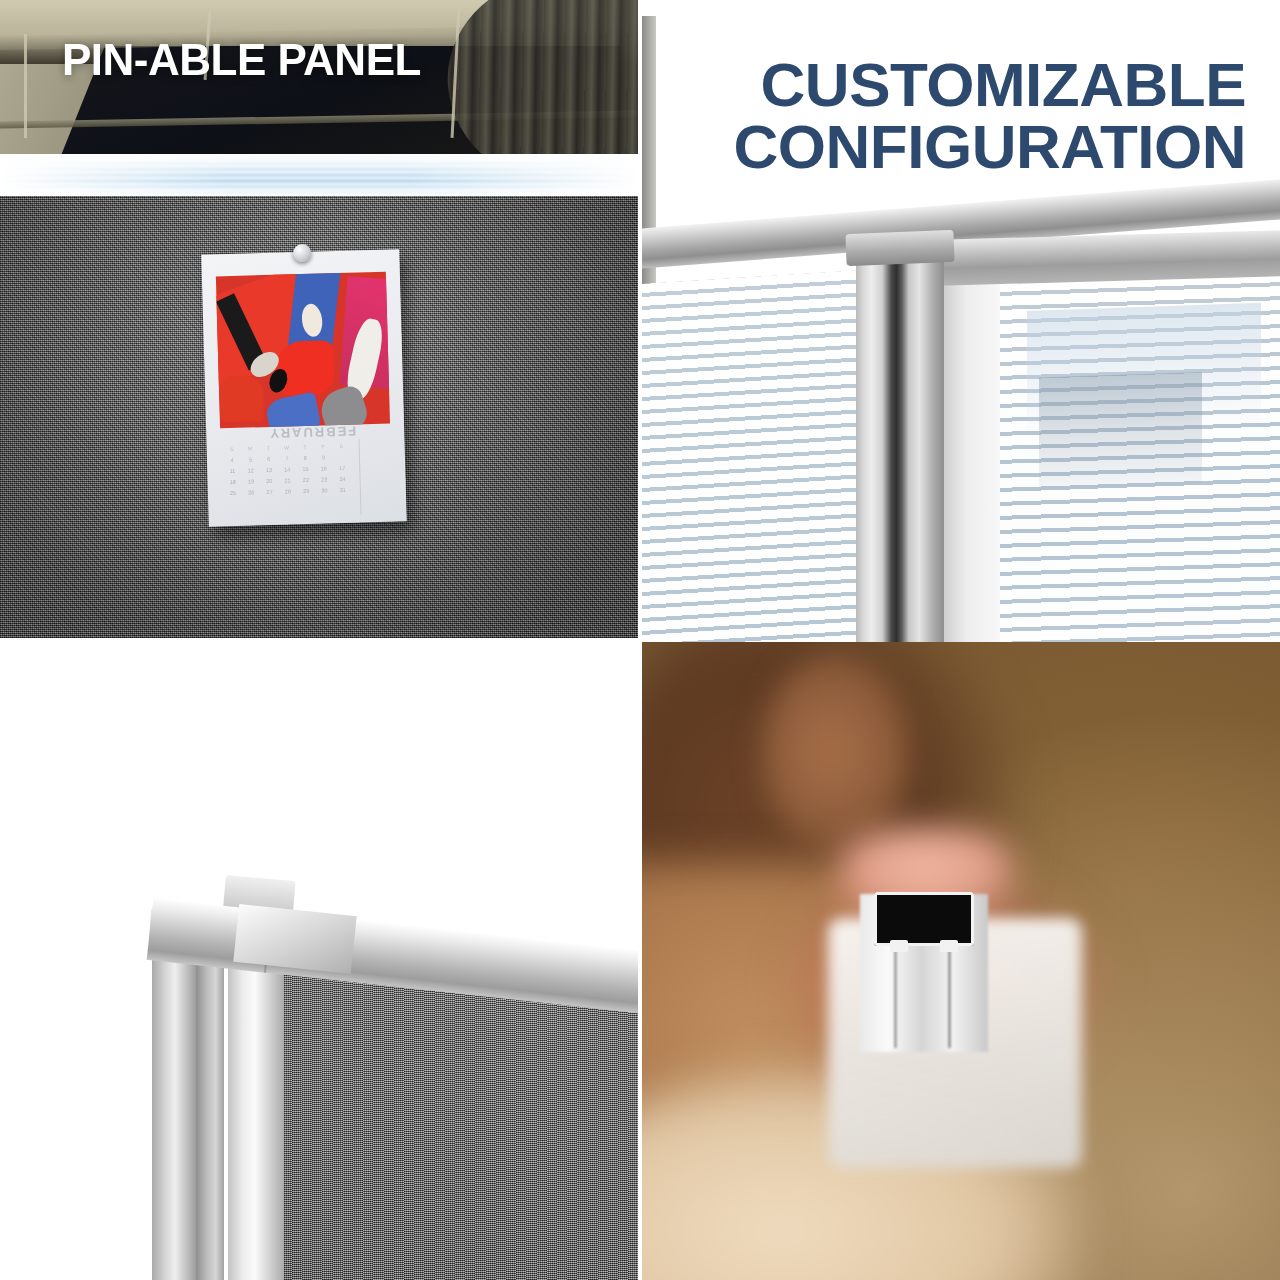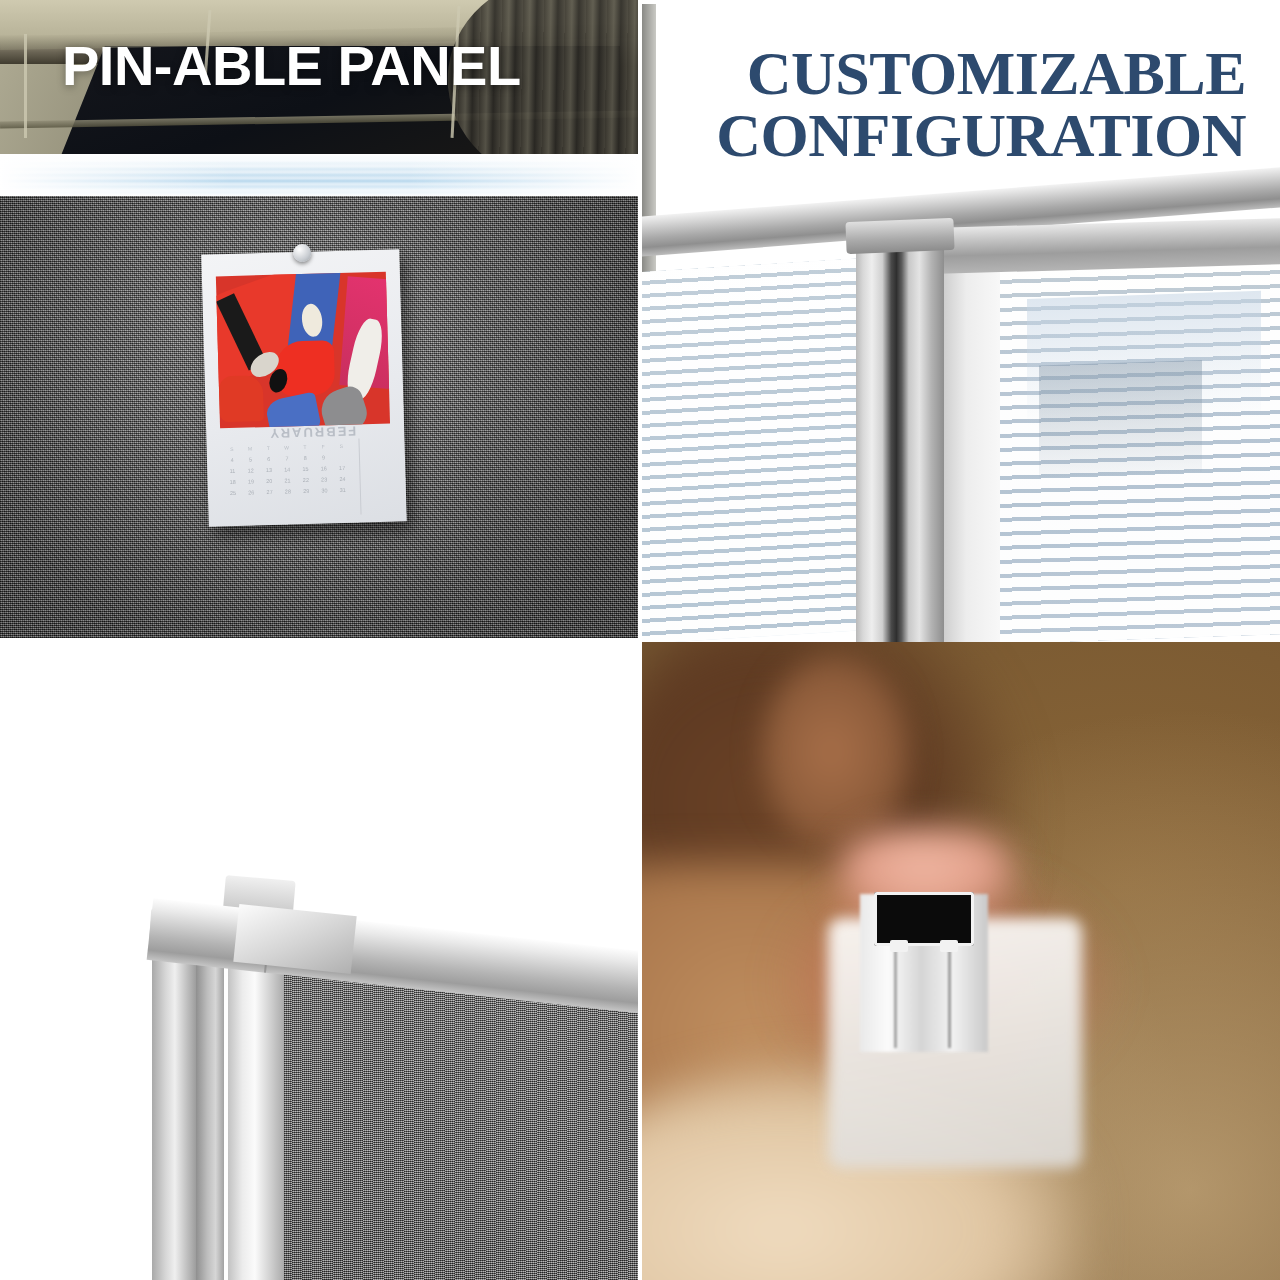--- a/index.html
+++ b/index.html
@@ -3,21 +3,21 @@
 <meta charset="utf-8">
 <title>Product Feature Collage</title>
 <style>
   html,body{margin:0;padding:0;background:#fff;}
   body{width:1280px;height:1280px;overflow:hidden;font-family:"Liberation Sans",sans-serif;}
 
   .collage{position:relative;width:1280px;height:1280px;background:#ffffff;}
 
   .quad{position:absolute;overflow:hidden;background:#fff;}
   #q-tl{left:0;top:0;width:638px;height:638px;}
-  #q-tr{left:642px;top:4px;width:638px;height:638px;font-family:Liberation Serif, serif;}
+  #q-tr{left:642px;top:16px;width:638px;height:638px;}
   #q-bl{left:0;top:642px;width:638px;height:638px;}
   #q-br{left:642px;top:642px;width:638px;height:638px;}
 
   
   .tl-ceiling{position:absolute;left:0;top:0;width:100%;height:158px;
     background:
       linear-gradient(to bottom, #cfcab0 0%, #b9b49a 22%, #6a6454 33%, #383428 42%, #2a2a26 60%, #242420 100%);
     overflow:hidden;}
   .tl-ceiling .ceil-dark{position:absolute;left:60px;top:46px;width:560px;height:112px;
     background:linear-gradient(160deg,#14161c 0%,#0d1016 48%,#1c1a16 100%);
@@ -190,21 +190,21 @@
   .br-slot .notchR{position:absolute;right:16px;bottom:-6px;width:18px;height:12px;background:#f2f2f2;border-radius:2px;}
   .br-groove1{position:absolute;left:252px;top:300px;width:3px;height:106px;background:#a7a7a7;filter:blur(1px);}
   .br-groove2{position:absolute;left:306px;top:300px;width:3px;height:106px;background:#9d9d9d;filter:blur(1px);}
   .br-thumb{position:absolute;left:196px;top:186px;width:180px;height:96px;border-radius:40% 40% 30% 30%;
     background:radial-gradient(ellipse at 48% 40%, #f0b8a4 0%, #e09d87 55%, rgba(224,157,135,0) 82%);
     filter:blur(16px);}
 
   
   .cap-text{position:absolute;font-weight:700;line-height:1.0;letter-spacing:-0.5px;white-space:pre-line;}
 
-  #txt-pinable{left:62px;top:38px;font-size:56px;color:#ffffff;
+  #txt-pinable{left:62px;top:38px;font-size:44px;color:#ffffff;
     text-shadow:0 2px 8px rgba(0,0,0,.35);}
   #txt-custom{right:34px;top:38px;text-align:right;font-size:62px;color:#2d4a6e;}
 </style>
 </head>
 <body>
 
 <div class="collage">
 
   <div class="quad" id="q-tl">
     <div class="tl-ceiling">

